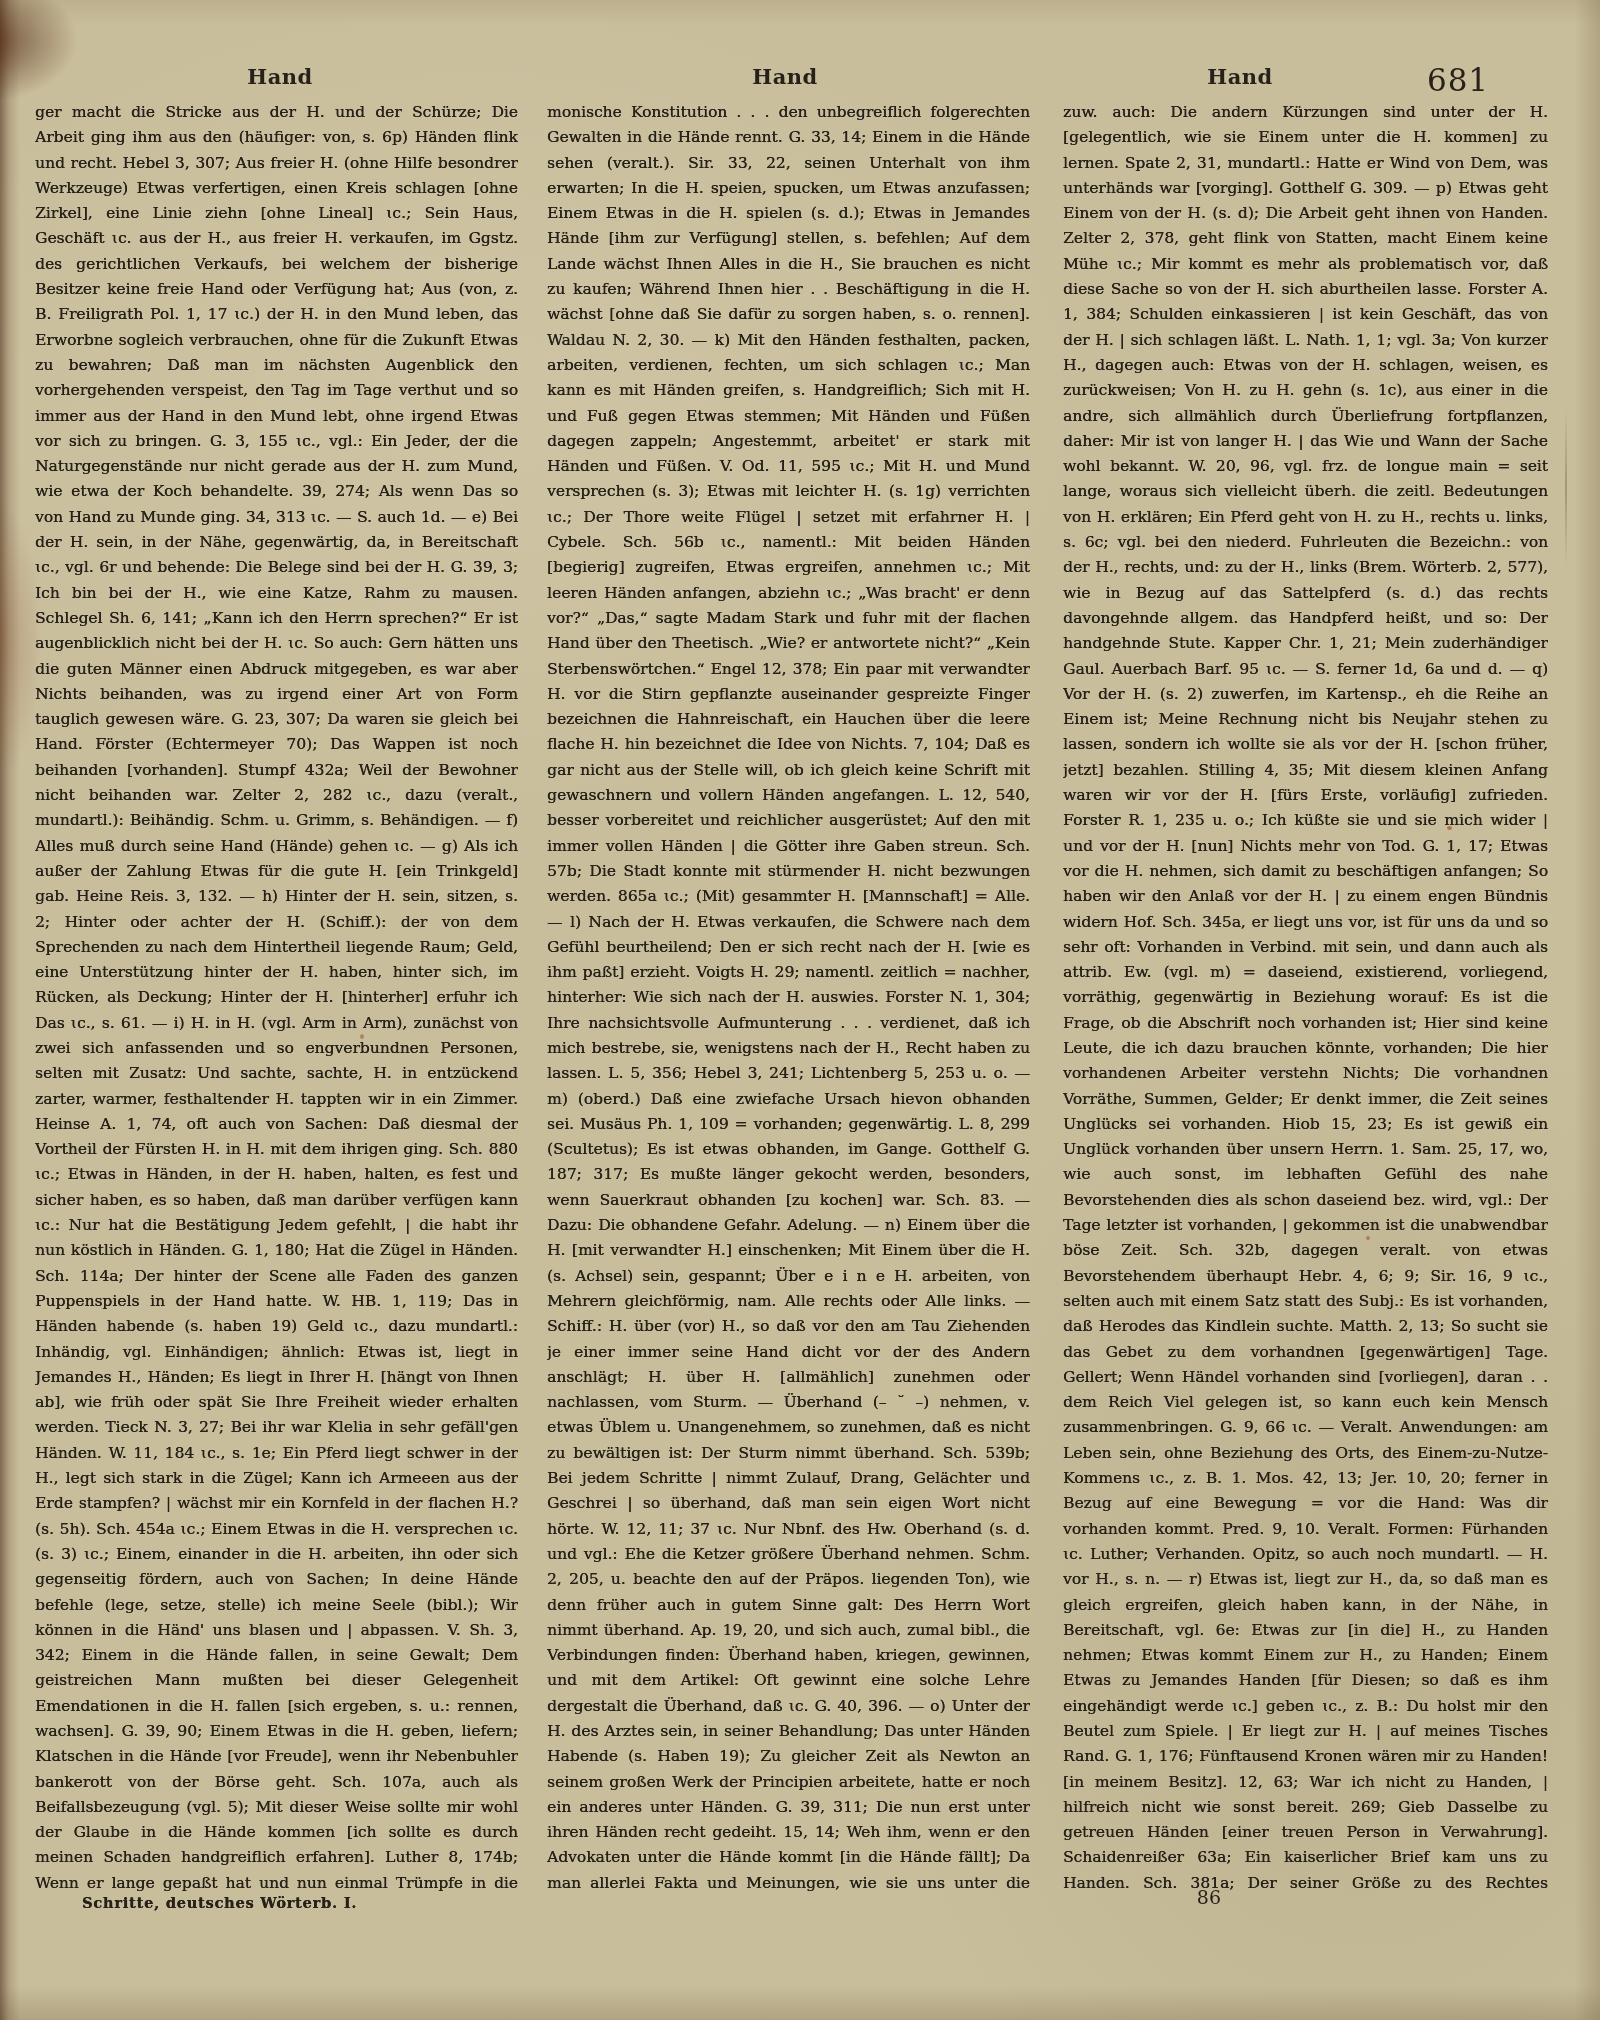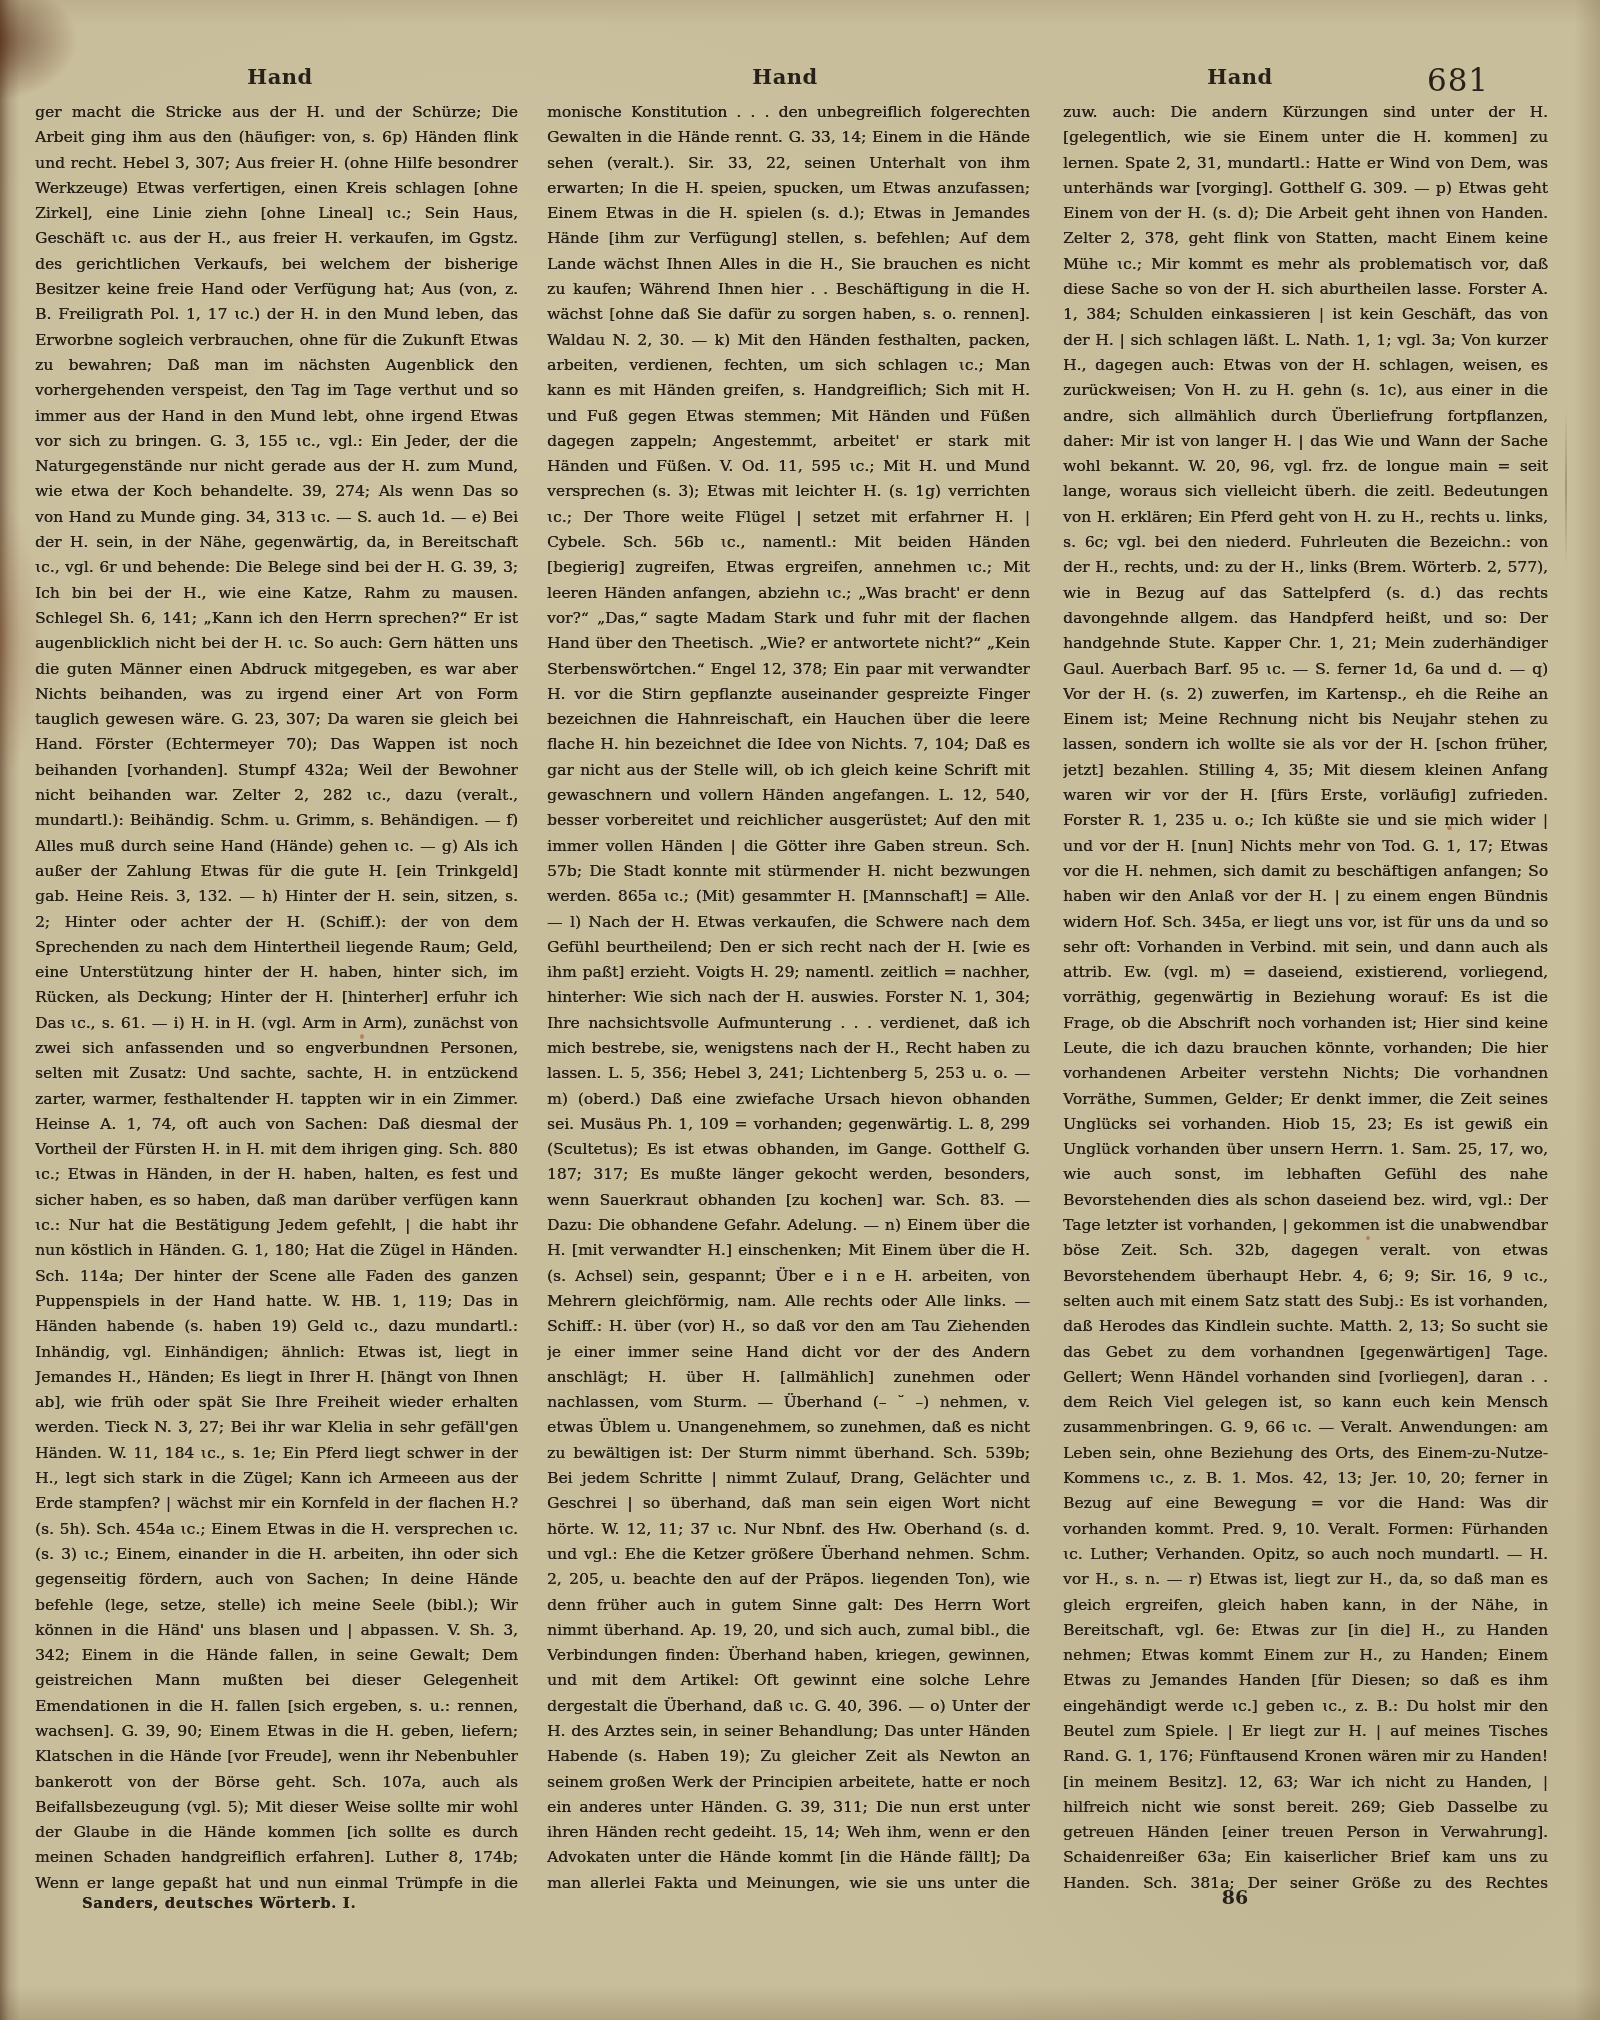--- a/index.html
+++ b/index.html
@@ -42,22 +42,22 @@
     margin:0;font-size:15.5px;line-height:25.3px;text-align:justify;
     text-shadow:0.25px 0 0 currentColor;
     word-spacing:0.5px;
   }
   .imprint{
     position:absolute;left:82px;top:1894px;
     font-size:14.5px;font-weight:bold;letter-spacing:0.8px;
     text-shadow:0.2px 0 0 currentColor;
   }
   .signature{
-    position:absolute;left:1205px;top:1886px;width:60px;text-align:center;
-    font-size:19px;font-weight:bold;
+    position:absolute;left:1161px;top:1886px;width:60px;text-align:right;
+    font-size:19px;font-weight:normal;
   }
   .speck{position:absolute;border-radius:50%;}
   .sp1{left:1447px;top:826px;width:5px;height:4px;background:rgba(170,75,25,0.65);}
   .sp2{left:1366px;top:1236px;width:4px;height:4px;background:rgba(160,70,30,0.5);}
   .sp3{left:360px;top:1034px;width:4px;height:5px;background:rgba(150,60,25,0.45);}
   .crease{
     position:absolute;left:1565px;top:408px;width:2px;height:160px;
     background:linear-gradient(to bottom, rgba(0,0,0,0), rgba(95,75,40,0.35), rgba(0,0,0,0));
   }
 </style>
@@ -74,21 +74,21 @@
   <div class="col c1">
     <p>ger macht die Stricke aus der H. und der Schürze; Die Arbeit ging ihm aus den (häufiger: von, s. 6p) Händen flink und recht. Hebel 3, 307; Aus freier H. (ohne Hilfe besondrer Werkzeuge) Etwas verfertigen, einen Kreis schlagen [ohne Zirkel], eine Linie ziehn [ohne Lineal] ɩc.; Sein Haus, Geschäft ɩc. aus der H., aus freier H. verkaufen, im Ggstz. des gerichtlichen Verkaufs, bei welchem der bisherige Besitzer keine freie Hand oder Verfügung hat; Aus (von, z. B. Freiligrath Pol. 1, 17 ɩc.) der H. in den Mund leben, das Erworbne sogleich verbrauchen, ohne für die Zukunft Etwas zu bewahren; Daß man im nächsten Augenblick den vorhergehenden verspeist, den Tag im Tage verthut und so immer aus der Hand in den Mund lebt, ohne irgend Etwas vor sich zu bringen. G. 3, 155 ɩc., vgl.: Ein Jeder, der die Naturgegenstände nur nicht gerade aus der H. zum Mund, wie etwa der Koch behandelte. 39, 274; Als wenn Das so von Hand zu Munde ging. 34, 313 ɩc. — S. auch 1d. — e) Bei der H. sein, in der Nähe, gegenwärtig, da, in Bereitschaft ɩc., vgl. 6r und behende: Die Belege sind bei der H. G. 39, 3; Ich bin bei der H., wie eine Katze, Rahm zu mausen. Schlegel Sh. 6, 141; „Kann ich den Herrn sprechen?“ Er ist augenblicklich nicht bei der H. ɩc. So auch: Gern hätten uns die guten Männer einen Abdruck mitgegeben, es war aber Nichts beihanden, was zu irgend einer Art von Form tauglich gewesen wäre. G. 23, 307; Da waren sie gleich bei Hand. Förster (Echtermeyer 70); Das Wappen ist noch beihanden [vorhanden]. Stumpf 432a; Weil der Bewohner nicht beihanden war. Zelter 2, 282 ɩc., dazu (veralt., mundartl.): Beihändig. Schm. u. Grimm, s. Behändigen. — f) Alles muß durch seine Hand (Hände) gehen ɩc. — g) Als ich außer der Zahlung Etwas für die gute H. [ein Trinkgeld] gab. Heine Reis. 3, 132. — h) Hinter der H. sein, sitzen, s. 2; Hinter oder achter der H. (Schiff.): der von dem Sprechenden zu nach dem Hintertheil liegende Raum; Geld, eine Unterstützung hinter der H. haben, hinter sich, im Rücken, als Deckung; Hinter der H. [hinterher] erfuhr ich Das ɩc., s. 61. — i) H. in H. (vgl. Arm in Arm), zunächst von zwei sich anfassenden und so engverbundnen Personen, selten mit Zusatz: Und sachte, sachte, H. in entzückend zarter, warmer, festhaltender H. tappten wir in ein Zimmer. Heinse A. 1, 74, oft auch von Sachen: Daß diesmal der Vortheil der Fürsten H. in H. mit dem ihrigen ging. Sch. 880 ɩc.; Etwas in Händen, in der H. haben, halten, es fest und sicher haben, es so haben, daß man darüber verfügen kann ɩc.: Nur hat die Bestätigung Jedem gefehlt, | die habt ihr nun köstlich in Händen. G. 1, 180; Hat die Zügel in Händen. Sch. 114a; Der hinter der Scene alle Faden des ganzen Puppenspiels in der Hand hatte. W. HB. 1, 119; Das in Händen habende (s. haben 19) Geld ɩc., dazu mundartl.: Inhändig, vgl. Einhändigen; ähnlich: Etwas ist, liegt in Jemandes H., Händen; Es liegt in Ihrer H. [hängt von Ihnen ab], wie früh oder spät Sie Ihre Freiheit wieder erhalten werden. Tieck N. 3, 27; Bei ihr war Klelia in sehr gefäll'gen Händen. W. 11, 184 ɩc., s. 1e; Ein Pferd liegt schwer in der H., legt sich stark in die Zügel; Kann ich Armeeen aus der Erde stampfen? | wächst mir ein Kornfeld in der flachen H.? (s. 5h). Sch. 454a ɩc.; Einem Etwas in die H. versprechen ɩc. (s. 3) ɩc.; Einem, einander in die H. arbeiten, ihn oder sich gegenseitig fördern, auch von Sachen; In deine Hände befehle (lege, setze, stelle) ich meine Seele (bibl.); Wir können in die Händ' uns blasen und | abpassen. V. Sh. 3, 342; Einem in die Hände fallen, in seine Gewalt; Dem geistreichen Mann mußten bei dieser Gelegenheit Emendationen in die H. fallen [sich ergeben, s. u.: rennen, wachsen]. G. 39, 90; Einem Etwas in die H. geben, liefern; Klatschen in die Hände [vor Freude], wenn ihr Nebenbuhler bankerott von der Börse geht. Sch. 107a, auch als Beifallsbezeugung (vgl. 5); Mit dieser Weise sollte mir wohl der Glaube in die Hände kommen [ich sollte es durch meinen Schaden handgreiflich erfahren]. Luther 8, 174b; Wenn er lange gepaßt hat und nun einmal Trümpfe in die Hände kriegt. G. Sch. 1, 259; Geld in die Hände kriegen, bekommen; Lachen heimlich in die Hände [ins Fäustchen]. Günther 187; Etwas in die H. nehmen, auch bildl.: die Leitung, Ausführung übernehmen; Das Herz (s. d.), die Beine (s. d.) in die Hände nehmen; Es rennt (s. o.: fallen) mir so von selbst in die Hände, da will ich's doch mitnehmen. Engel; Ein Mann, der durch dä-</p>
   </div>
   <div class="col c2">
     <p>monische Konstitution . . . den unbegreiflich folgerechten Gewalten in die Hände rennt. G. 33, 14; Einem in die Hände sehen (veralt.). Sir. 33, 22, seinen Unterhalt von ihm erwarten; In die H. speien, spucken, um Etwas anzufassen; Einem Etwas in die H. spielen (s. d.); Etwas in Jemandes Hände [ihm zur Verfügung] stellen, s. befehlen; Auf dem Lande wächst Ihnen Alles in die H., Sie brauchen es nicht zu kaufen; Während Ihnen hier . . Beschäftigung in die H. wächst [ohne daß Sie dafür zu sorgen haben, s. o. rennen]. Waldau N. 2, 30. — k) Mit den Händen festhalten, packen, arbeiten, verdienen, fechten, um sich schlagen ɩc.; Man kann es mit Händen greifen, s. Handgreiflich; Sich mit H. und Fuß gegen Etwas stemmen; Mit Händen und Füßen dagegen zappeln; Angestemmt, arbeitet' er stark mit Händen und Füßen. V. Od. 11, 595 ɩc.; Mit H. und Mund versprechen (s. 3); Etwas mit leichter H. (s. 1g) verrichten ɩc.; Der Thore weite Flügel | setzet mit erfahrner H. | Cybele. Sch. 56b ɩc., namentl.: Mit beiden Händen [begierig] zugreifen, Etwas ergreifen, annehmen ɩc.; Mit leeren Händen anfangen, abziehn ɩc.; „Was bracht' er denn vor?“ „Das,“ sagte Madam Stark und fuhr mit der flachen Hand über den Theetisch. „Wie? er antwortete nicht?“ „Kein Sterbenswörtchen.“ Engel 12, 378; Ein paar mit verwandter H. vor die Stirn gepflanzte auseinander gespreizte Finger bezeichnen die Hahnreischaft, ein Hauchen über die leere flache H. hin bezeichnet die Idee von Nichts. 7, 104; Daß es gar nicht aus der Stelle will, ob ich gleich keine Schrift mit gewaschnern und vollern Händen angefangen. L. 12, 540, besser vorbereitet und reichlicher ausgerüstet; Auf den mit immer vollen Händen | die Götter ihre Gaben streun. Sch. 57b; Die Stadt konnte mit stürmender H. nicht bezwungen werden. 865a ɩc.; (Mit) gesammter H. [Mannschaft] = Alle. — l) Nach der H. Etwas verkaufen, die Schwere nach dem Gefühl beurtheilend; Den er sich recht nach der H. [wie es ihm paßt] erzieht. Voigts H. 29; namentl. zeitlich = nachher, hinterher: Wie sich nach der H. auswies. Forster N. 1, 304; Ihre nachsichtsvolle Aufmunterung . . . verdienet, daß ich mich bestrebe, sie, wenigstens nach der H., Recht haben zu lassen. L. 5, 356; Hebel 3, 241; Lichtenberg 5, 253 u. o. — m) (oberd.) Daß eine zwiefache Ursach hievon obhanden sei. Musäus Ph. 1, 109 = vorhanden; gegenwärtig. L. 8, 299 (Scultetus); Es ist etwas obhanden, im Gange. Gotthelf G. 187; 317; Es mußte länger gekocht werden, besonders, wenn Sauerkraut obhanden [zu kochen] war. Sch. 83. — Dazu: Die obhandene Gefahr. Adelung. — n) Einem über die H. [mit verwandter H.] einschenken; Mit Einem über die H. (s. Achsel) sein, gespannt; Über e i n e H. arbeiten, von Mehrern gleichförmig, nam. Alle rechts oder Alle links. — Schiff.: H. über (vor) H., so daß vor den am Tau Ziehenden je einer immer seine Hand dicht vor der des Andern anschlägt; H. über H. [allmählich] zunehmen oder nachlassen, vom Sturm. — Überhand (– ˘ –) nehmen, v. etwas Üblem u. Unangenehmem, so zunehmen, daß es nicht zu bewältigen ist: Der Sturm nimmt überhand. Sch. 539b; Bei jedem Schritte | nimmt Zulauf, Drang, Gelächter und Geschrei | so überhand, daß man sein eigen Wort nicht hörte. W. 12, 11; 37 ɩc. Nur Nbnf. des Hw. Oberhand (s. d. und vgl.: Ehe die Ketzer größere Überhand nehmen. Schm. 2, 205, u. beachte den auf der Präpos. liegenden Ton), wie denn früher auch in gutem Sinne galt: Des Herrn Wort nimmt überhand. Ap. 19, 20, und sich auch, zumal bibl., die Verbindungen finden: Überhand haben, kriegen, gewinnen, und mit dem Artikel: Oft gewinnt eine solche Lehre dergestalt die Überhand, daß ɩc. G. 40, 396. — o) Unter der H. des Arztes sein, in seiner Behandlung; Das unter Händen Habende (s. Haben 19); Zu gleicher Zeit als Newton an seinem großen Werk der Principien arbeitete, hatte er noch ein anderes unter Händen. G. 39, 311; Die nun erst unter ihren Händen recht gedeiht. 15, 14; Weh ihm, wenn er den Advokaten unter die Hände kommt [in die Hände fällt]; Da man allerlei Fakta und Meinungen, wie sie uns unter die Hände kommen, zusammenrafft. Fichte 4, 5; Einem Etwas unter die H. geben, thun (bibl.), es ihm, seiner Macht, Obhut ɩc. untergeben; Einem unter den Händen zerrinnen, wegthauen, schmelzen, wegkommen ɩc., plötzlich, während man es eben noch hatte; Unter der H. (heimlich, nicht offen) Einem Etwas zu verstehn, eine Nachricht geben, Etwas mittheilen, sich erkundigen, nachfragen ɩc.,</p>
   </div>
   <div class="col c3">
     <p>zuw. auch: Die andern Kürzungen sind unter der H. [gelegentlich, wie sie Einem unter die H. kommen] zu lernen. Spate 2, 31, mundartl.: Hatte er Wind von Dem, was unterhänds war [vorging]. Gotthelf G. 309. — p) Etwas geht Einem von der H. (s. d); Die Arbeit geht ihnen von Handen. Zelter 2, 378, geht flink von Statten, macht Einem keine Mühe ɩc.; Mir kommt es mehr als problematisch vor, daß diese Sache so von der H. sich aburtheilen lasse. Forster A. 1, 384; Schulden einkassieren | ist kein Geschäft, das von der H. | sich schlagen läßt. L. Nath. 1, 1; vgl. 3a; Von kurzer H., dagegen auch: Etwas von der H. schlagen, weisen, es zurückweisen; Von H. zu H. gehn (s. 1c), aus einer in die andre, sich allmählich durch Überliefrung fortpflanzen, daher: Mir ist von langer H. | das Wie und Wann der Sache wohl bekannt. W. 20, 96, vgl. frz. de longue main = seit lange, woraus sich vielleicht überh. die zeitl. Bedeutungen von H. erklären; Ein Pferd geht von H. zu H., rechts u. links, s. 6c; vgl. bei den niederd. Fuhrleuten die Bezeichn.: von der H., rechts, und: zu der H., links (Brem. Wörterb. 2, 577), wie in Bezug auf das Sattelpferd (s. d.) das rechts davongehnde allgem. das Handpferd heißt, und so: Der handgehnde Stute. Kapper Chr. 1, 21; Mein zuderhändiger Gaul. Auerbach Barf. 95 ɩc. — S. ferner 1d, 6a und d. — q) Vor der H. (s. 2) zuwerfen, im Kartensp., eh die Reihe an Einem ist; Meine Rechnung nicht bis Neujahr stehen zu lassen, sondern ich wollte sie als vor der H. [schon früher, jetzt] bezahlen. Stilling 4, 35; Mit diesem kleinen Anfang waren wir vor der H. [fürs Erste, vorläufig] zufrieden. Forster R. 1, 235 u. o.; Ich küßte sie und sie mich wider | und vor der H. [nun] Nichts mehr von Tod. G. 1, 17; Etwas vor die H. nehmen, sich damit zu beschäftigen anfangen; So haben wir den Anlaß vor der H. | zu einem engen Bündnis widern Hof. Sch. 345a, er liegt uns vor, ist für uns da und so sehr oft: Vorhanden in Verbind. mit sein, und dann auch als attrib. Ew. (vgl. m) = daseiend, existierend, vorliegend, vorräthig, gegenwärtig in Beziehung worauf: Es ist die Frage, ob die Abschrift noch vorhanden ist; Hier sind keine Leute, die ich dazu brauchen könnte, vorhanden; Die hier vorhandenen Arbeiter verstehn Nichts; Die vorhandnen Vorräthe, Summen, Gelder; Er denkt immer, die Zeit seines Unglücks sei vorhanden. Hiob 15, 23; Es ist gewiß ein Unglück vorhanden über unsern Herrn. 1. Sam. 25, 17, wo, wie auch sonst, im lebhaften Gefühl des nahe Bevorstehenden dies als schon daseiend bez. wird, vgl.: Der Tage letzter ist vorhanden, | gekommen ist die unabwendbar böse Zeit. Sch. 32b, dagegen veralt. von etwas Bevorstehendem überhaupt Hebr. 4, 6; 9; Sir. 16, 9 ɩc., selten auch mit einem Satz statt des Subj.: Es ist vorhanden, daß Herodes das Kindlein suchte. Matth. 2, 13; So sucht sie das Gebet zu dem vorhandnen [gegenwärtigen] Tage. Gellert; Wenn Händel vorhanden sind [vorliegen], daran . . dem Reich Viel gelegen ist, so kann euch kein Mensch zusammenbringen. G. 9, 66 ɩc. — Veralt. Anwendungen: am Leben sein, ohne Beziehung des Orts, des Einem-zu-Nutze-Kommens ɩc., z. B. 1. Mos. 42, 13; Jer. 10, 20; ferner in Bezug auf eine Bewegung = vor die Hand: Was dir vorhanden kommt. Pred. 9, 10. Veralt. Formen: Fürhanden ɩc. Luther; Verhanden. Opitz, so auch noch mundartl. — H. vor H., s. n. — r) Etwas ist, liegt zur H., da, so daß man es gleich ergreifen, gleich haben kann, in der Nähe, in Bereitschaft, vgl. 6e: Etwas zur [in die] H., zu Handen nehmen; Etwas kommt Einem zur H., zu Handen; Einem Etwas zu Jemandes Handen [für Diesen; so daß es ihm eingehändigt werde ɩc.] geben ɩc., z. B.: Du holst mir den Beutel zum Spiele. | Er liegt zur H. | auf meines Tisches Rand. G. 1, 176; Fünftausend Kronen wären mir zu Handen! [in meinem Besitz]. 12, 63; War ich nicht zu Handen, | hilfreich nicht wie sonst bereit. 269; Gieb Dasselbe zu getreuen Händen [einer treuen Person in Verwahrung]. Schaidenreißer 63a; Ein kaiserlicher Brief kam uns zu Handen. Sch. 381a; Der seiner Größe zu des Rechtes Handen | sich so entäußert. Schlegel Sh. 6, 337 [sie in die Hande des Rechts, des Richters legt]; Nahm er Schreibzeug und Papier zu Handen. Calvj 2, 138; Nachdem sie die Frauen . . nebst allen Kostbarkeiten, die er bei sich hatte, zu Handen genommen. W. 7, 48; Den größten Theil . . zu ihren Handen zu nehmen. 17, 5; Der Ritter schwört, zu Han-</p>
   </div>
 
-  <div class="imprint">Sanders, deutsches Wörterb. I.</div>
+  <div class="imprint">Schritte, deutsches Wörterb. I.</div>
   <div class="signature">86</div>
 
   <div class="speck sp1"></div>
   <div class="speck sp2"></div>
   <div class="speck sp3"></div>
   <div class="crease"></div>
 
 </div>
 
 </body></html>

